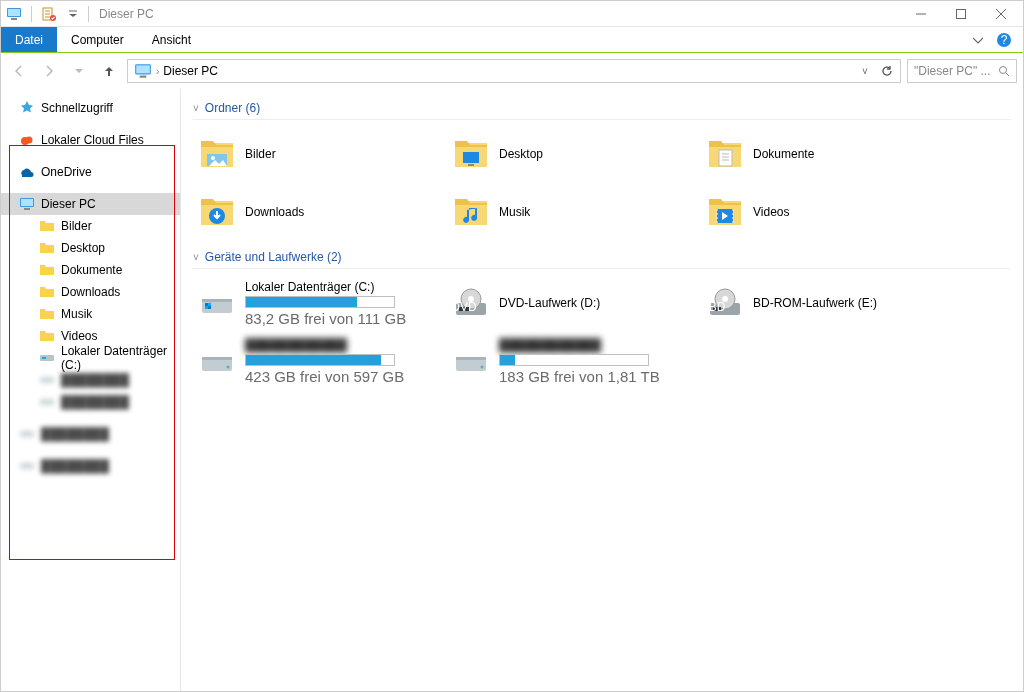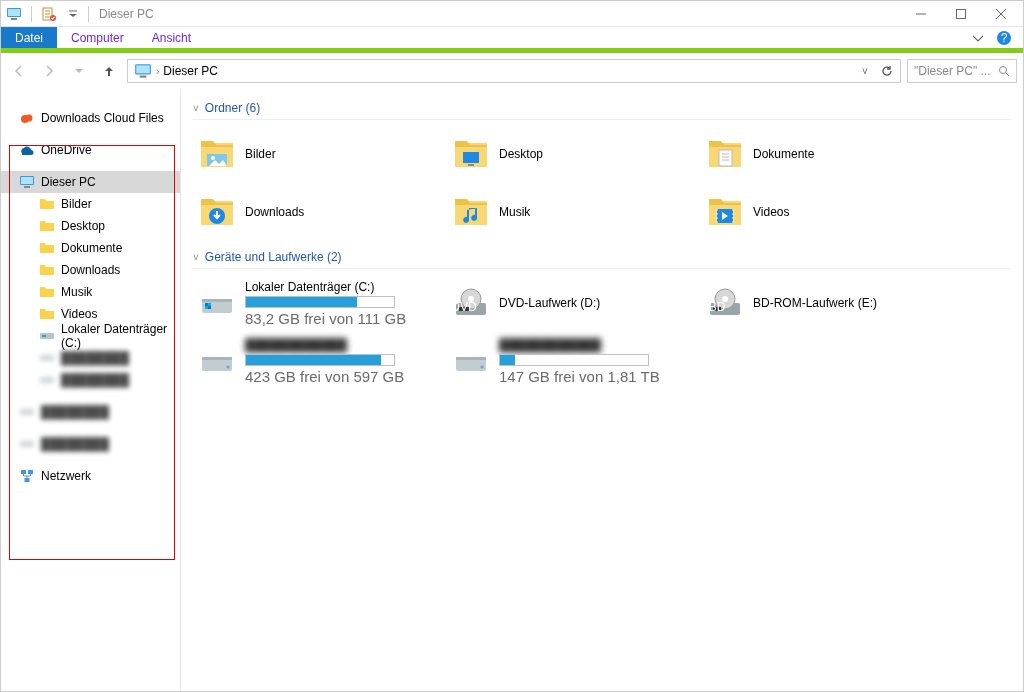--- a/index.html
+++ b/index.html
@@ -9,22 +9,22 @@
   
   .titlebar { height: 26px; display: flex; align-items: center; padding: 0 2px; border-bottom: 1px solid #e5e5e5; }
   .titlebar .qat { display: flex; align-items: center; gap: 2px; }
   .qat-btn { width: 22px; height: 22px; display: flex; align-items: center; justify-content: center; }
   .qat-sep { width: 1px; height: 16px; background: #ccc; margin: 0 4px; }
   .title-text { color: #888; margin-left: 6px; }
   .win-controls { margin-left: auto; display: flex; }
   .win-btn { width: 40px; height: 26px; display: flex; align-items: center; justify-content: center; color: #666; }
 
   
-  .ribbon { height: 26px; display: flex; align-items: stretch; border-bottom: 5px solid #84cc16; }
-  .ribbon-tab { padding: 0 14px; display: flex; align-items: center; color: #6d28d9; }
+  .ribbon { height: 26px; display: flex; align-items: stretch; border-bottom: 1px solid #84cc16; }
+  .ribbon-tab { padding: 0 14px; display: flex; align-items: center; color: #000000; }
   .ribbon-tab.file { background: #1979ca; color: #fff; }
   .ribbon-spacer { flex: 1; }
   .ribbon-help { width: 26px; display: flex; align-items: center; justify-content: center; margin-right: 6px; }
   .ribbon-expand { width: 26px; display: flex; align-items: center; justify-content: center; color: #666; }
 
   
   .navrow { height: 36px; display: flex; align-items: center; padding: 4px 6px; gap: 6px; }
   .nav-btn { width: 24px; height: 24px; display: flex; align-items: center; justify-content: center; color: #bbb; }
   .nav-btn.enabled { color: #555; }
   .addrbar { flex: 1; height: 24px; border: 1px solid #ccc; display: flex; align-items: center; padding: 0 2px; }
@@ -184,27 +184,33 @@
       <svg width="12" height="12" viewBox="0 0 12 12">
           <circle cx="5" cy="5" r="3.5" fill="none" stroke="#888"></circle>
           <line x1="8" y1="8" x2="11" y2="11" stroke="#888"></line>
         </svg>
     </div>
   </div>
 
   <div class="body">
 
     <div class="nav">
+      <div class="tree-item">
+        <svg class="ico" viewBox="0 0 16 16">
+            <path d="M8 1l2 4 4 .5-3 3 1 4-4-2-4 2 1-4-3-3L6 5z" fill="#3ba7e0"></path>
+          </svg>
+        <span>Schnellzugriff</span>
+      </div>
       <div class="tree-gap"></div>
       <div class="tree-item">
         <svg class="ico" viewBox="0 0 16 16">
             <circle cx="6" cy="9" r="4" fill="#f15a24"></circle>
             <circle cx="10" cy="8" r="3.5" fill="#f15a24"></circle>
           </svg>
-        <span>Downloads Cloud Files</span>
+        <span>Lokaler Cloud Files</span>
       </div>
       <div class="tree-gap"></div>
       <div class="tree-item">
         <svg class="ico" viewBox="0 0 16 16">
             <path d="M3 11a3 3 0 0 1 2-5 4 4 0 0 1 7 2 2.5 2.5 0 0 1 0 5H3z" fill="#0a64a4"></path>
           </svg>
         <span>OneDrive</span>
       </div>
       <div class="tree-gap"></div>
       <div class="tree-item selected">
@@ -278,29 +284,20 @@
           <span>████████</span>
         </div>
       <div class="tree-gap"></div>
       <div class="tree-item tree-blurred">
           <svg class="ico" viewBox="0 0 16 16">
             <rect x="1" y="5" width="14" height="6" rx="1" fill="#b7c4c9"></rect>
           </svg>
           <span>████████</span>
         </div>
       <div class="tree-gap"></div>
-      <div class="tree-item">
-        <svg class="ico" viewBox="0 0 16 16">
-            <rect x="2" y="2" width="5" height="4" fill="#3b99e8"></rect>
-            <rect x="9" y="2" width="5" height="4" fill="#3b99e8"></rect>
-            <rect x="5.5" y="10" width="5" height="4" fill="#3b99e8"></rect>
-            <path d="M4.5 6v2h7V6M8 8v2" stroke="#888" fill="none"></path>
-          </svg>
-        <span>Netzwerk</span>
-      </div>
       <div class="nav-highlight"></div>
     </div>
 
     <div class="main">
       <div class="section-hdr">
         <span class="chev">˅</span>
         <span>Ordner (6)</span>
       </div>
       <div class="grid" id="folders-grid">
           <div class="tile">
@@ -457,21 +454,21 @@
                 <rect x="3" y="14" width="30" height="14" rx="2" fill="#c3ccd0"></rect>
                 <rect x="3" y="14" width="30" height="3" fill="#a9b4b9"></rect>
                 <circle cx="29" cy="24" r="1.5" fill="#5fa8d3"></circle>
               </svg>
             </div>
             <div class="tinfo">
               <span class="lbl-blur">████████████</span>
               <div class="bar">
                 <div class="fill" style="width:10%"></div>
               </div>
-              <span class="sub">147 GB frei von 1,81 TB</span>
+              <span class="sub">183 GB frei von 1,81 TB</span>
             </div>
           </div>
         </div>
     </div>
 
   </div>
 
 </div>
 
 </body></html>

